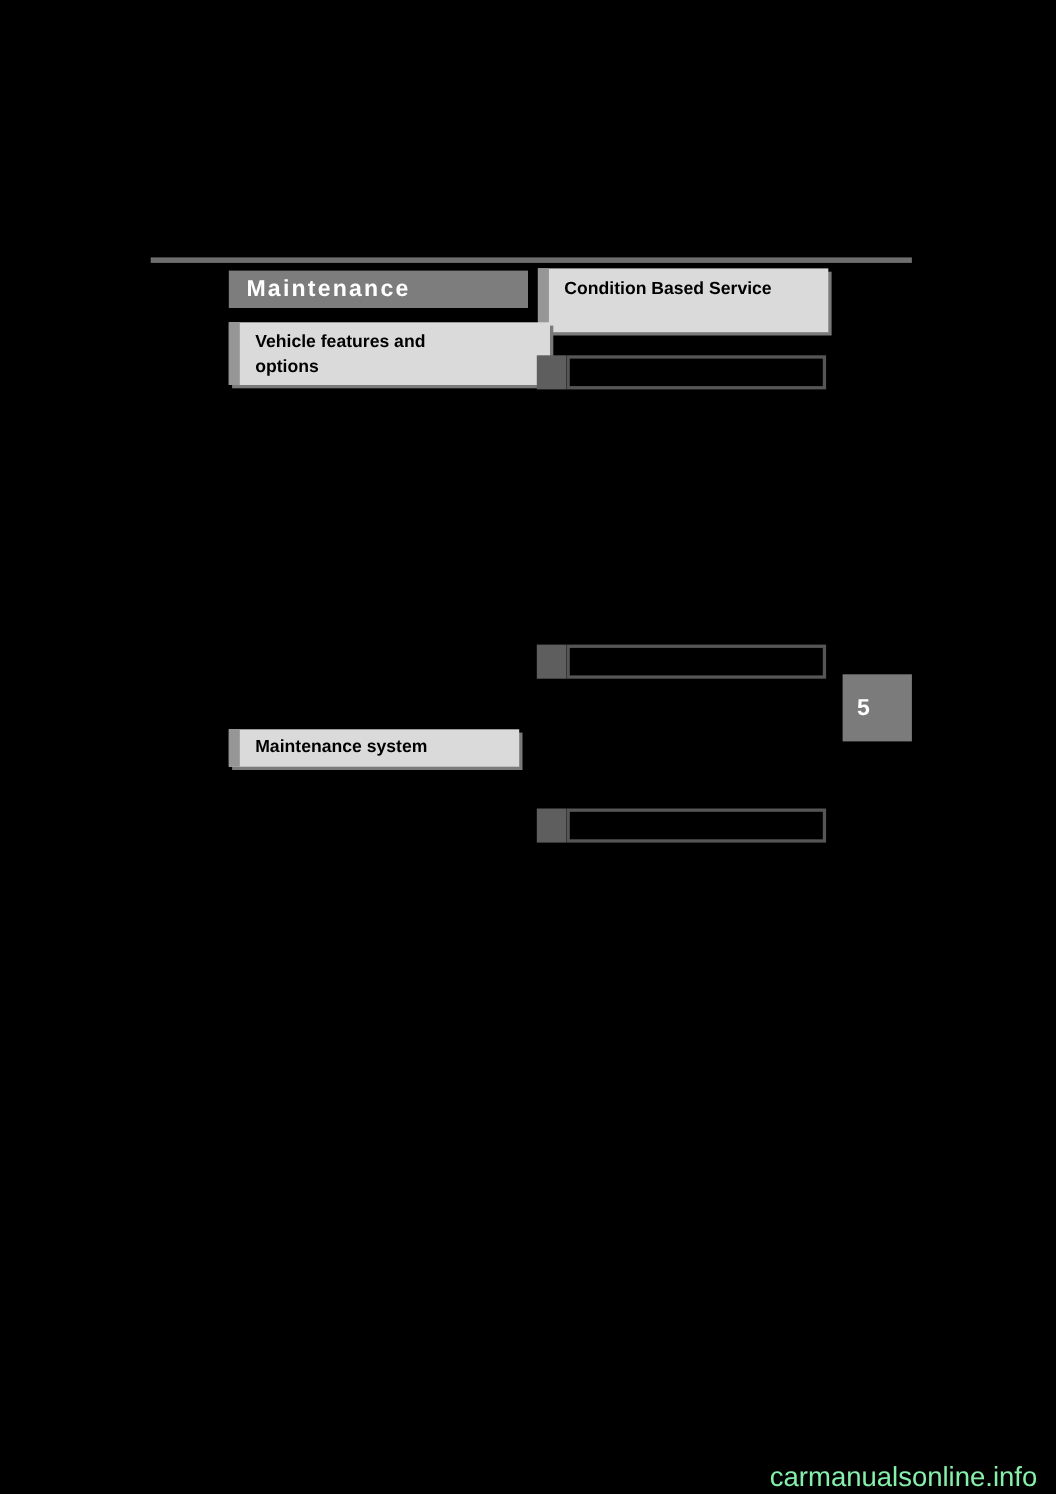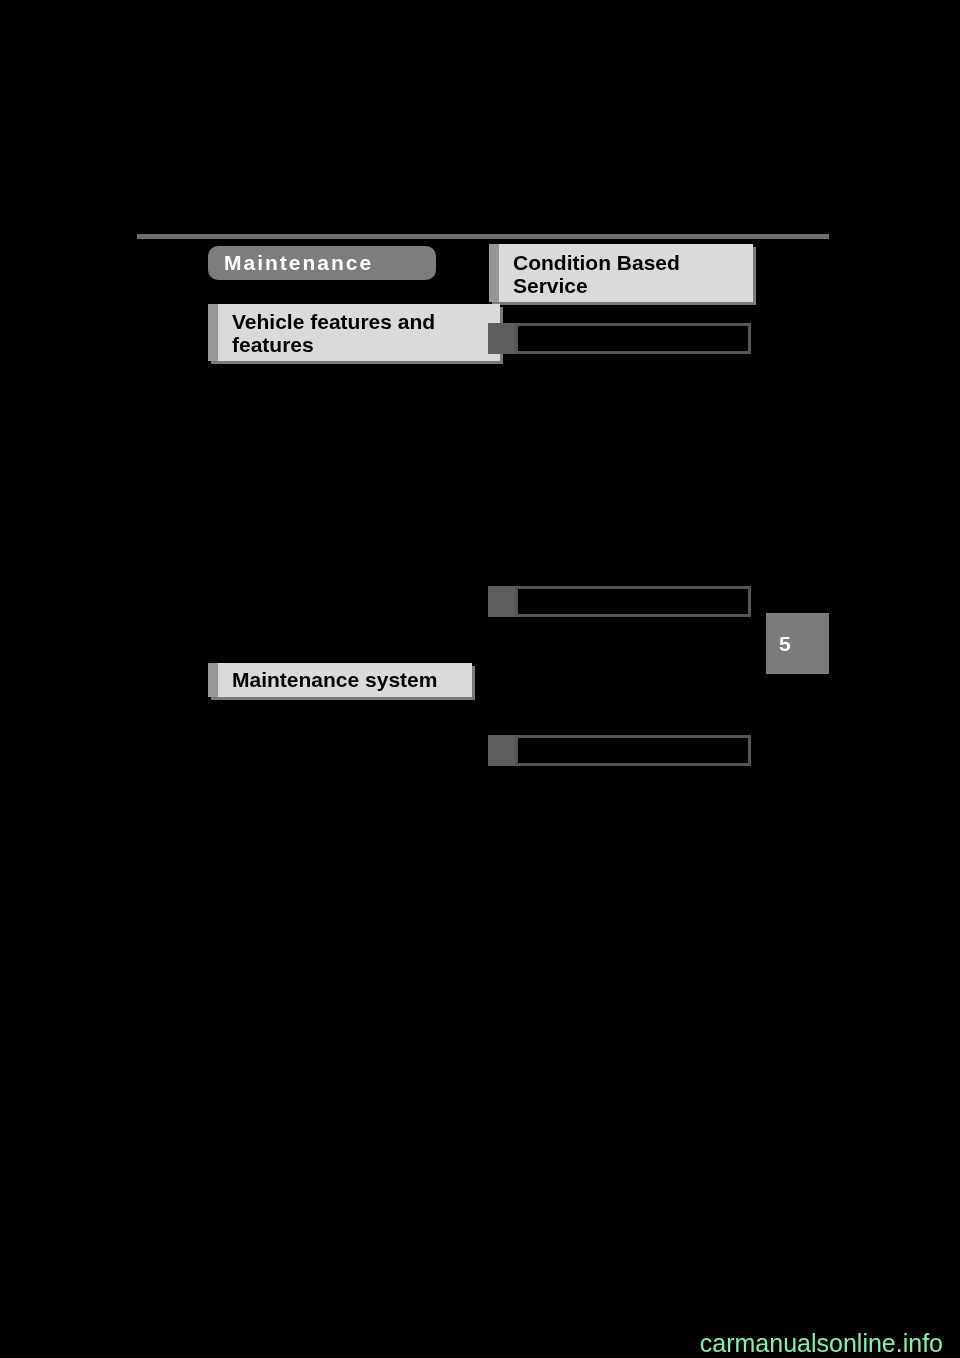--- a/index.html
+++ b/index.html
@@ -20,55 +20,54 @@
   
   .top-rule {
     left: 137px; top: 234px;
     width: 692px; height: 5px;
     background: #6e6e6e;
   }
 
   
   .chapter-header {
     left: 208px; top: 246px;
-    width: 228px; height: 34px;
+    width: 272px; height: 34px;
     background: #7d7d7d;
     color: #ffffff;
     font-size: 21px;
     font-weight: bold;
     letter-spacing: 2px;
     line-height: 34px;
     padding-left: 16px;
     box-sizing: border-box;
-    border-radius: 10px;
   }
 
   
   .section-box {
     background: #dadada;
     color: #000000;
-    font-size: 21px;
+    font-size: 16px;
     font-weight: bold;
     box-sizing: border-box;
     box-shadow: 3px 3px 0 #7a7a7a;
   }
   .section-box .side-bar {
     position: absolute;
     left: 0; top: 0;
     width: 10px; height: 100%;
     background: #969696;
   }
   .section-box .txt {
     display: block;
     position: relative;
     padding-left: 24px;
     line-height: 23px;
   }
   .box-vehicle {
-    left: 208px; top: 304px;
+    left: 208px; top: 293px;
     width: 292px; height: 57px;
     padding-top: 6px;
   }
   .box-cbs {
     left: 489px; top: 244px;
     width: 264px; height: 58px;
     padding-top: 7px;
   }
   .box-maint-system {
     left: 208px; top: 663px;
@@ -134,21 +133,21 @@
   </div>
 
   <div class="abs section-box box-cbs">
     <span class="side-bar"></span>
     <span class="txt">Condition Based Service</span>
   </div>
 
   <div class="abs section-box box-vehicle">
     <span class="side-bar"></span>
     <span class="txt">Vehicle features and</span>
-    <span class="txt">features</span>
+    <span class="txt">options</span>
   </div>
 
   <div class="abs banner banner-1">
     <div class="banner-square"></div>
     <div class="banner-rect"></div>
   </div>
 
   <div class="abs banner banner-2">
     <div class="banner-square"></div>
     <div class="banner-rect"></div>

